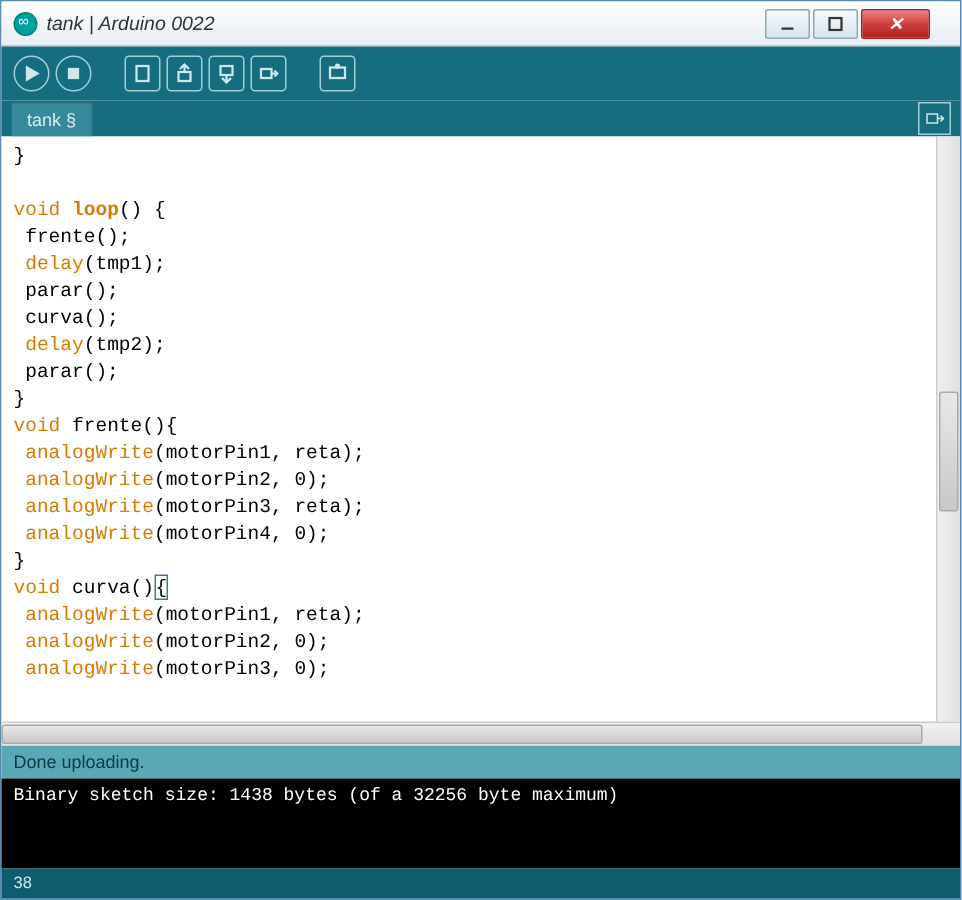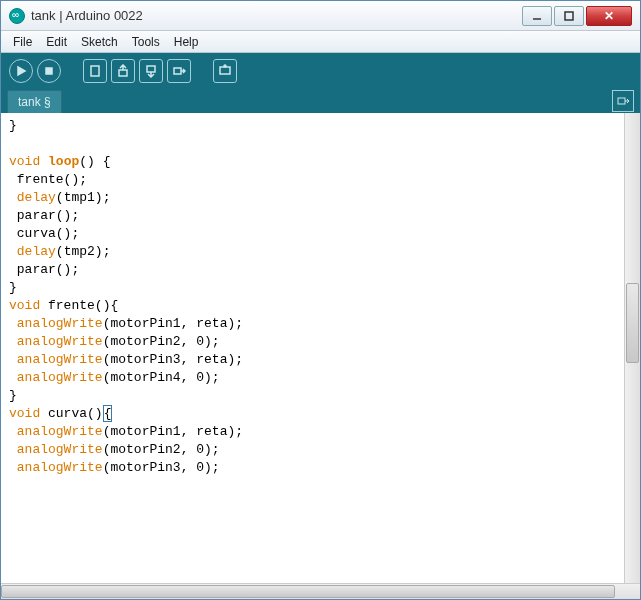--- a/index.html
+++ b/index.html
@@ -1,18 +1,18 @@
 <!DOCTYPE html>
 <html><head>
 <meta charset="utf-8">
 <style>
   * { box-sizing: border-box; margin: 0; padding: 0; }
   body { font-family: Arial, sans-serif; font-size: 12px; background: #d4e8f0; }
   .window { width: 641px; height: 600px; background: #fff; border: 1px solid #5a8ab0; position: relative; display: flex; flex-direction: column; }
-  .titlebar { height: 30px; background: linear-gradient(#fdfdfe, #e8eef5); display: flex; align-items: center; padding: 0 4px 0 8px; border-bottom: 1px solid #c0c8d0; }
+  .titlebar { height: 30px; background: linear-gradient(#fdfdfe, #e8eef5); display: flex; align-items: center; padding: 0 16px 0 8px; border-bottom: 1px solid #c0c8d0; font-style: italic; }
   .titlebar .appicon { width: 16px; height: 16px; background: #00a0a0; border-radius: 50%; border: 1px solid #008080; margin-right: 6px; position: relative; }
   .titlebar .appicon::after { content:"∞"; color:#fff; font-size:10px; position:absolute; left:2px; top:0px; }
   .titlebar .title { flex: 1; color: #333; font-size: 13px; }
   .winbtns { display: flex; height: 20px; margin-right: 4px; gap: 2px; }
   .winbtn { width: 30px; height: 20px; border: 1px solid #8aa; background: linear-gradient(#f5f9fc,#d8e4ee); display:flex; align-items:center; justify-content:center; font-size:10px; color:#333; border-radius:2px; }
   .winbtn.close { background: linear-gradient(#f08080,#d04040,#b02020); border-color:#a02020; color:#fff; width:46px; font-weight:bold; font-size:12px; }
   .menubar { height: 22px; background: linear-gradient(#fafcfe,#e6edf3); border-bottom:1px solid #b8c4d0; display:flex; align-items:center; padding: 0 6px; gap: 2px; }
   .menuitem { padding: 2px 6px; color:#222; cursor:default; }
   .toolbar { height: 36px; background: #156d7f; display:flex; align-items:center; padding: 0 8px; gap: 6px; }
   .tbgroup { display:flex; gap:4px; }
@@ -55,27 +55,20 @@
         </div>
       <div class="winbtn">
           <svg width="10" height="10">
             <rect x="1" y="1" width="8" height="8" fill="none" stroke="#333" stroke-width="1.5"></rect>
           </svg>
         </div>
       <div class="winbtn close">✕</div>
     </div>
   </div>
 
-  <div class="menubar">
-    <div class="menuitem">File</div>
-    <div class="menuitem">Edit</div>
-    <div class="menuitem">Sketch</div>
-    <div class="menuitem">Tools</div>
-    <div class="menuitem">Help</div>
-  </div>
 
   <div class="toolbar">
     <div class="tbgroup">
       <div class="tbtn round">
           <svg width="14" height="14" viewBox="0 0 14 14">
             <polygon points="4,3 11,7 4,11" fill="#cde8ec"></polygon>
           </svg>
         </div>
       <div class="tbtn round">
           <svg width="14" height="14" viewBox="0 0 14 14">
@@ -154,14 +147,25 @@
 <span> </span><span class="fn">analogWrite</span><span>(motorPin3, 0);</span></div>
     <div class="vscroll">
         <div class="thumb"></div>
       </div>
   </div>
 
   <div class="hscroll">
       <div class="thumb"></div>
     </div>
 
+  <div class="bottom-wrap">
+    <div class="status">
+        <span>Done uploading.</span>
+      </div>
+    <div class="console">
+        <div>Binary sketch size: 1438 bytes (of a 32256 byte maximum)</div>
+      </div>
+    <div class="footer">
+        <span>38</span>
+      </div>
+  </div>
 
 </div>
 
 </body></html>

